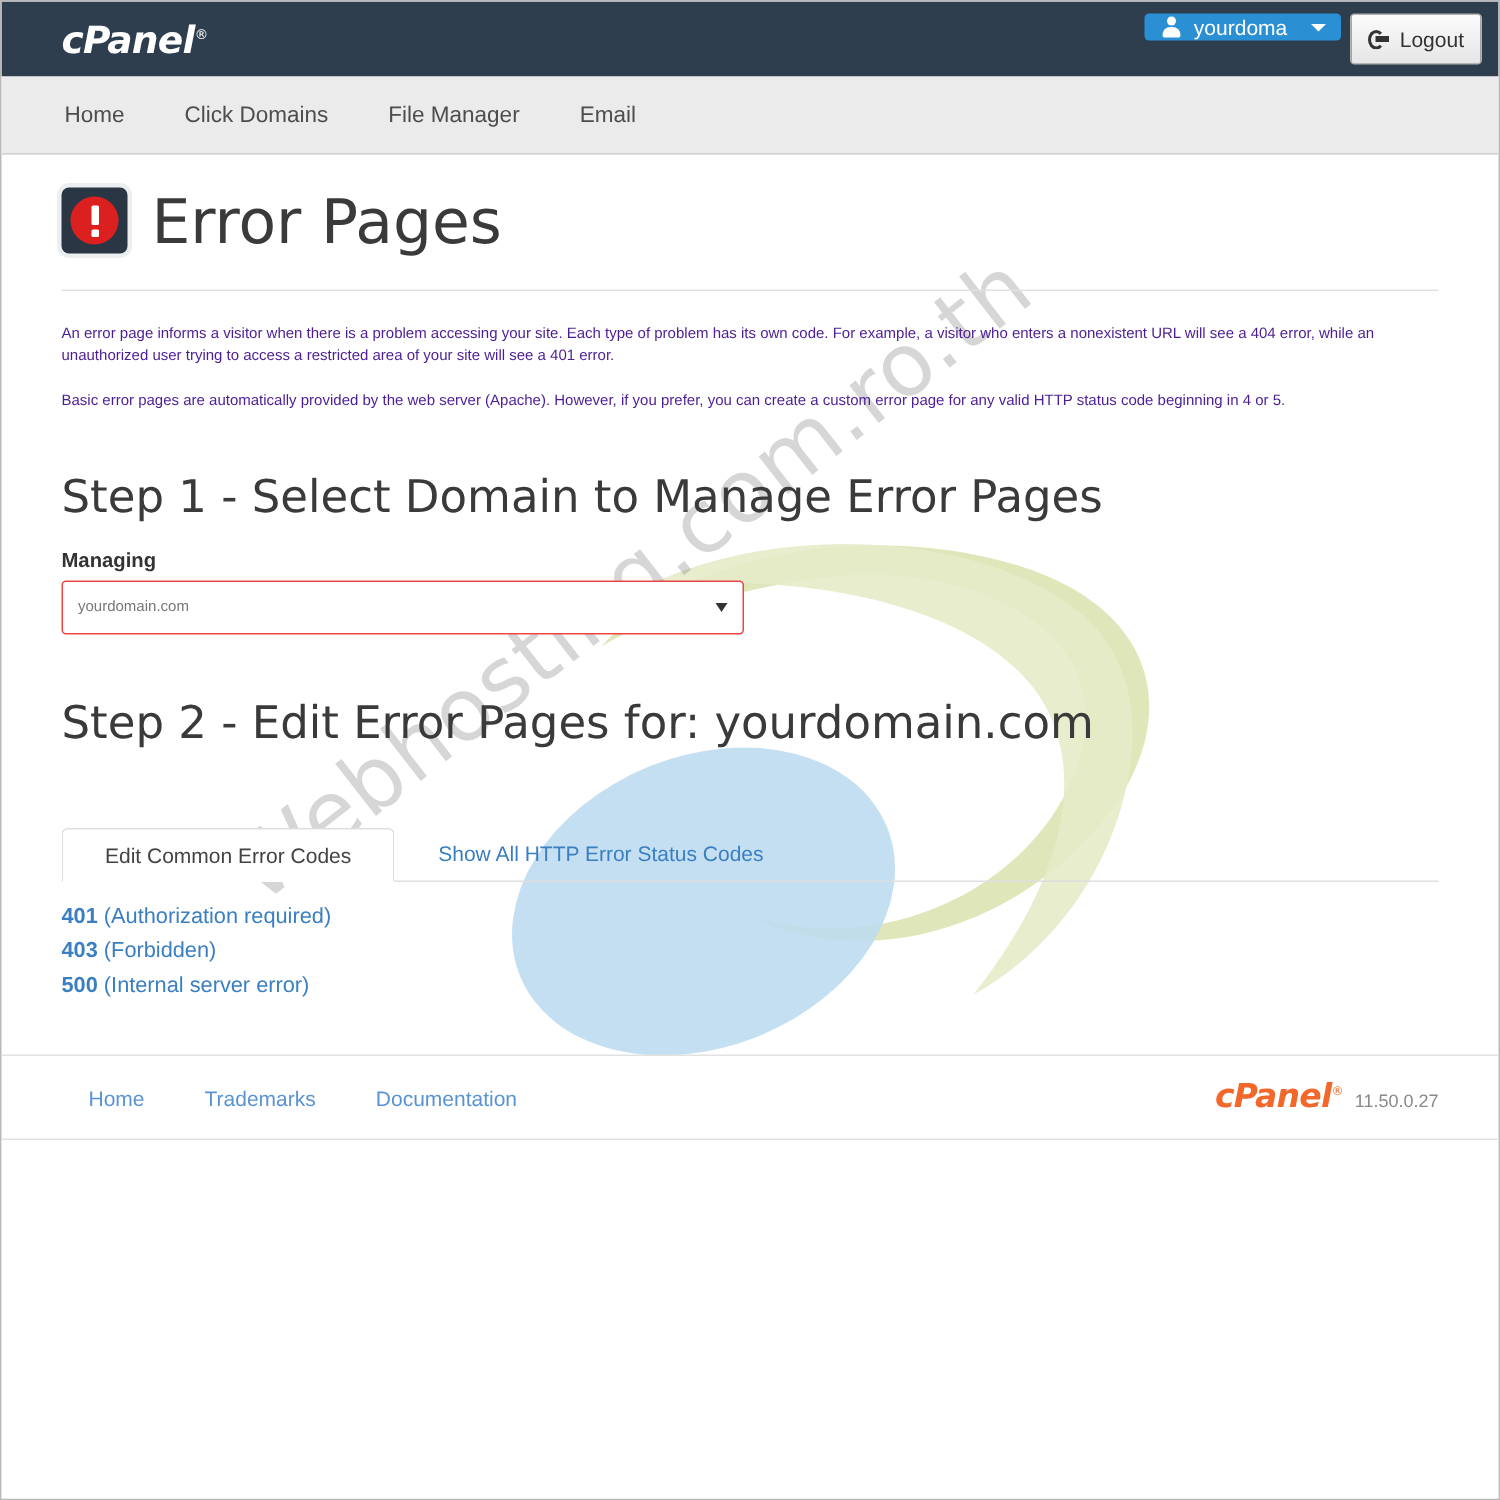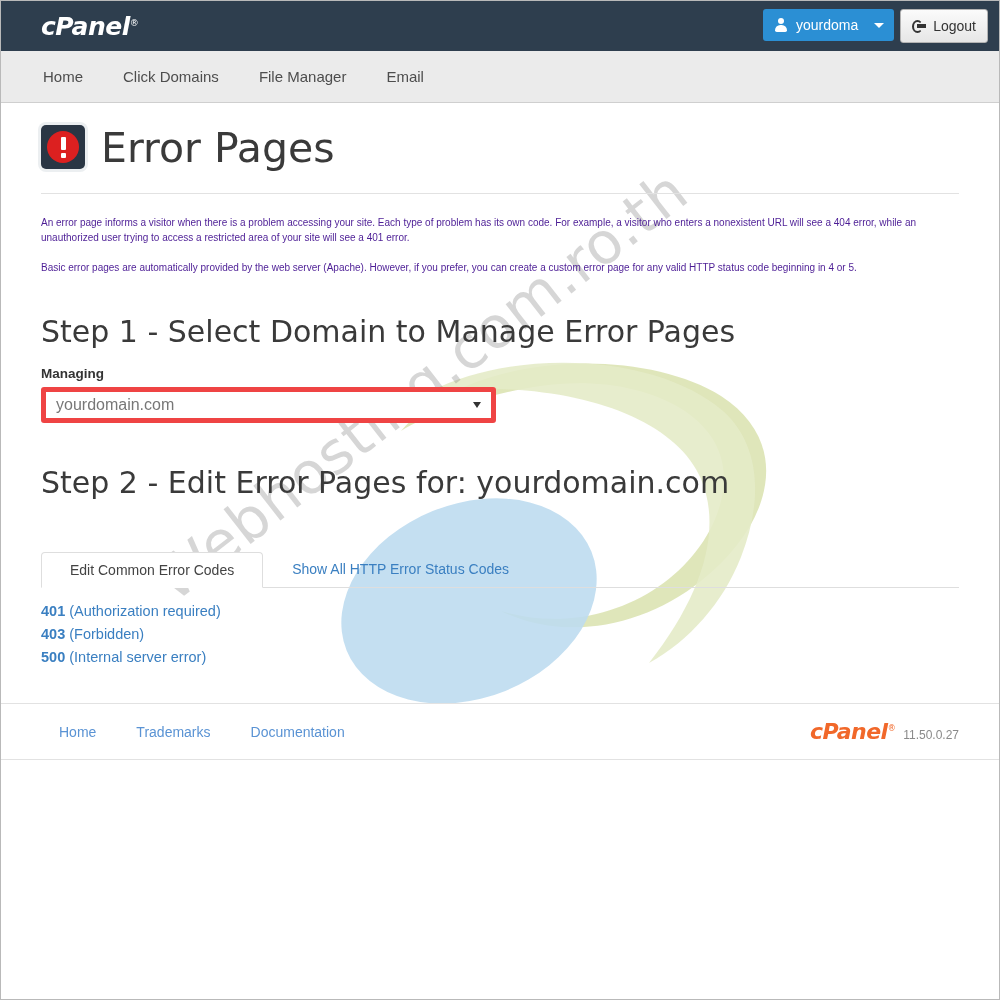--- a/index.html
+++ b/index.html
@@ -71,21 +71,21 @@
     right: 11px;
     top: 8px;
     display: flex;
     align-items: stretch;
     gap: 6px;
   }
   .user-btn {
     background: #2b8fd4;
     color: #ffffff;
     border-radius: 3px;
-    height: 32px;
+    height: 18px;
     display: flex;
     align-items: center;
     padding: 0 10px 0 12px;
     font-size: 14px;
     cursor: pointer;
     gap: 8px;
     box-sizing: border-box;
   }
   .user-btn .person {
     display: inline-block;
@@ -248,27 +248,27 @@
   }
   .field-label {
     font-size: 13.5px;
     font-weight: bold;
     color: #333333;
     margin: 16px 0 6px 0;
   }
   .select-box {
     width: 455px;
     height: 36px;
-    border: 5px solid #ef4444;
+    border: 1px solid #ef4444;
     border-radius: 3px;
     background: #ffffff;
     display: flex;
     align-items: center;
     padding: 0 10px;
-    font-size: 16px;
+    font-size: 10px;
     color: #777777;
     position: relative;
     cursor: pointer;
     box-sizing: border-box;
   }
   .select-box .caret {
     position: absolute;
     right: 10px;
     width: 0; height: 0;
     border-left: 4px solid transparent;

